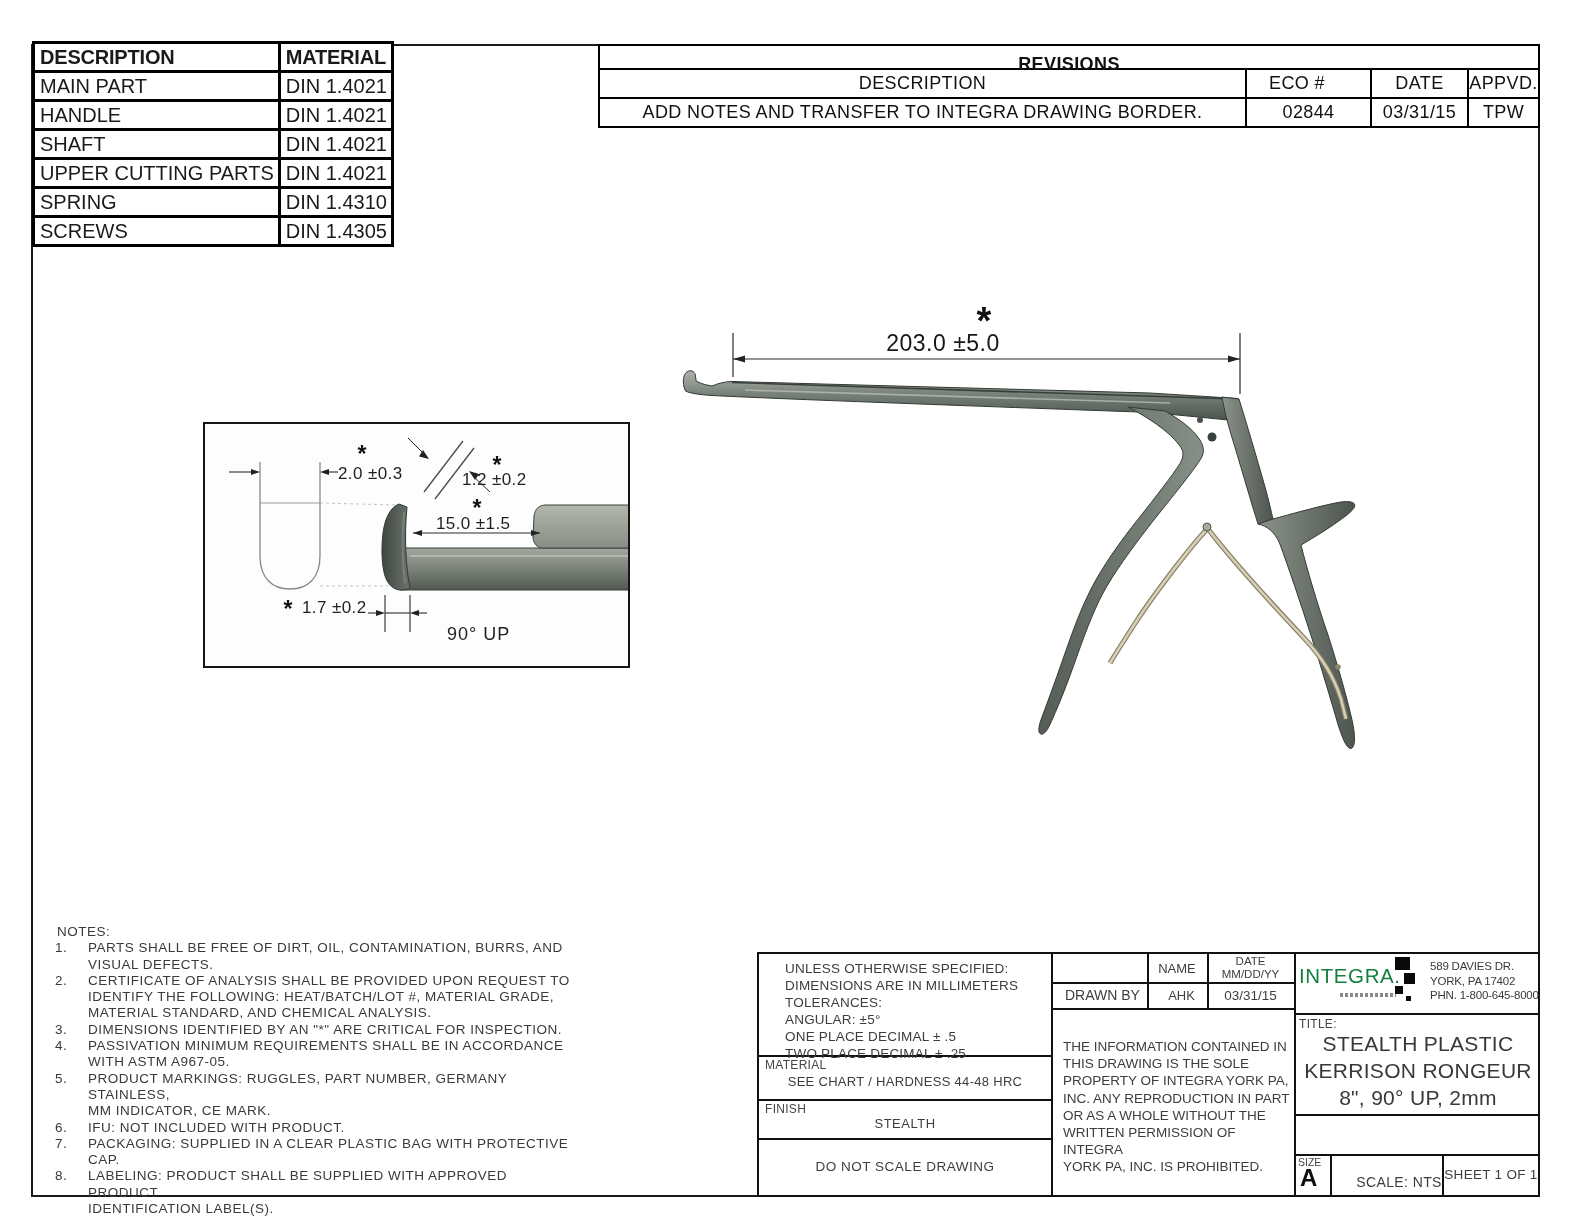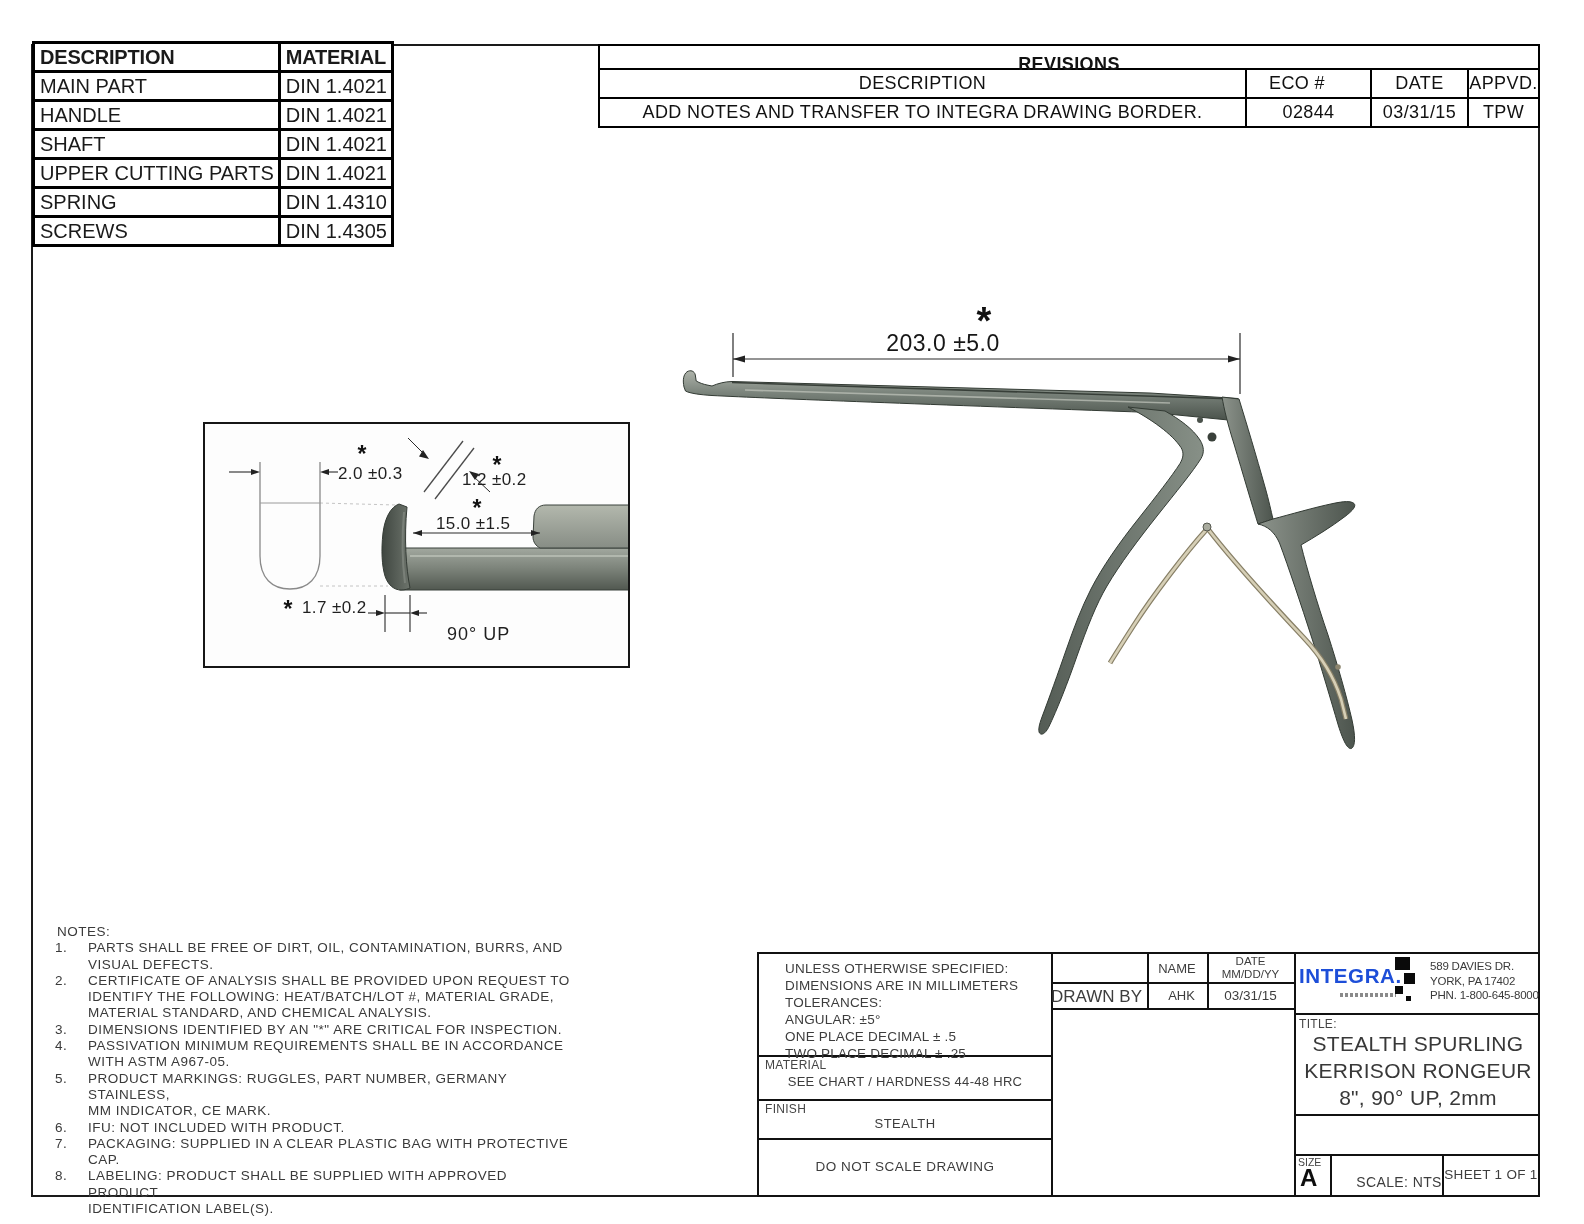--- a/index.html
+++ b/index.html
@@ -46,21 +46,21 @@
   #tb .line{position:absolute;background:#111;}
   #tb .box{position:absolute;box-sizing:border-box;}
   .small-label{font-size:12px;color:#444;letter-spacing:0.3px;}
   #tb .ctr{display:flex;align-items:center;justify-content:center;text-align:center;}
 
   #tol{left:26px;top:6px;font-size:13.5px;line-height:17px;letter-spacing:0.2px;white-space:nowrap;}
   #prop-box{left:304px;top:84px;width:228px;font-size:13.5px;line-height:17.2px;}
   #prop-heading{font-weight:bold;color:#111;letter-spacing:0.2px;}
   #prop-body{white-space:pre-line;}
 
-  #logo-text{position:absolute;left:5px;top:10px;font-size:20.5px;font-weight:700;letter-spacing:0.6px;color:#1d4ed8;}
+  #logo-text{position:absolute;left:5px;top:10px;font-size:20.5px;font-weight:400;letter-spacing:0.6px;color:#15803d;}
   #logo-tagline{position:absolute;left:46px;top:39px;width:56px;height:4px;
      background:repeating-linear-gradient(90deg,#8a8a8a 0 3px,transparent 3px 5px);}
   .lsq{position:absolute;background:#0a0a0a;}
   #addr{position:absolute;left:136px;top:5px;font-size:11.5px;line-height:14.5px;letter-spacing:-0.2px;color:#3a3a3a;white-space:nowrap;}
 
   #title-lines{position:absolute;left:0;top:17px;width:100%;text-align:center;
      font-size:21px;line-height:27px;color:#383838;letter-spacing:0.3px;}
 </style>
 </head>
 <body>
@@ -337,45 +337,52 @@
     <div class="box ctr" style="left:0;top:112px;width:292px;height:30px;font-size:13px;letter-spacing:0.3px;">SEE CHART / HARDNESS 44-48 HRC</div>
     <div class="box small-label" style="left:6px;top:148px;">FINISH</div>
     <div class="box ctr" style="left:0;top:156px;width:292px;height:26px;font-size:13px;letter-spacing:0.5px;">STEALTH</div>
     <div class="box ctr" style="left:0;top:184px;width:292px;height:57px;font-size:13.5px;letter-spacing:0.5px;">DO NOT SCALE DRAWING</div>
 
     <div class="box ctr" style="left:388px;top:0;width:60px;height:28px;font-size:13px;">NAME</div>
     <div class="box" style="left:448px;top:1px;width:87px;height:27px;text-align:center;font-size:11.5px;line-height:13px;">
       <div>DATE</div>
       <div>MM/DD/YY</div>
     </div>
-    <div class="box" style="left:292px;top:33px;font-size:17px;">DRAWN BY</div>
+    <div class="box" style="left:306px;top:33px;font-size:14px;">DRAWN BY</div>
     <div class="box ctr" style="left:388px;top:28px;width:60px;height:26px;font-size:13px;padding-left:9px;">AHK</div>
     <div class="box ctr" style="left:448px;top:28px;width:87px;height:26px;font-size:13.5px;">03/31/15</div>
 
     <div id="prop-box" class="box">
+      <div id="prop-body">THE INFORMATION CONTAINED IN
+THIS DRAWING IS THE SOLE
+PROPERTY OF INTEGRA YORK PA,
+INC.  ANY REPRODUCTION IN PART
+OR AS A WHOLE WITHOUT THE
+WRITTEN PERMISSION OF INTEGRA
+YORK PA, INC. IS PROHIBITED.</div>
     </div>
 
     <div class="box" style="left:535px;top:0;width:248px;height:59px;">
       <div id="logo-text">INTEGRA.</div>
       <div id="logo-tagline"></div>
       <div class="lsq" style="left:101px;top:3px;width:15px;height:13px;"></div>
       <div class="lsq" style="left:110px;top:19px;width:11px;height:11px;"></div>
       <div class="lsq" style="left:101px;top:32px;width:8px;height:8px;"></div>
       <div class="lsq" style="left:112px;top:42px;width:5px;height:5px;"></div>
       <div id="addr">
         <div>589 DAVIES DR.</div>
         <div>YORK, PA 17402</div>
         <div>PHN. 1-800-645-8000</div>
       </div>
     </div>
 
     <div class="box" style="left:535px;top:59px;width:248px;height:101px;">
       <div class="small-label" style="position:absolute;left:5px;top:4px;">TITLE:</div>
       <div id="title-lines">
-        <div>STEALTH SPURLING</div>
+        <div>STEALTH PLASTIC</div>
         <div>KERRISON RONGEUR</div>
         <div>8", 90° UP, 2mm</div>
       </div>
     </div>
 
 
     <div class="box" style="left:535px;top:200px;width:36px;height:41px;">
       <div style="position:absolute;left:4px;top:2px;font-size:10.5px;color:#444;">SIZE</div>
       <div style="position:absolute;left:6px;top:10px;font-size:24px;font-weight:bold;color:#0e0e0e;">A</div>
     </div>

